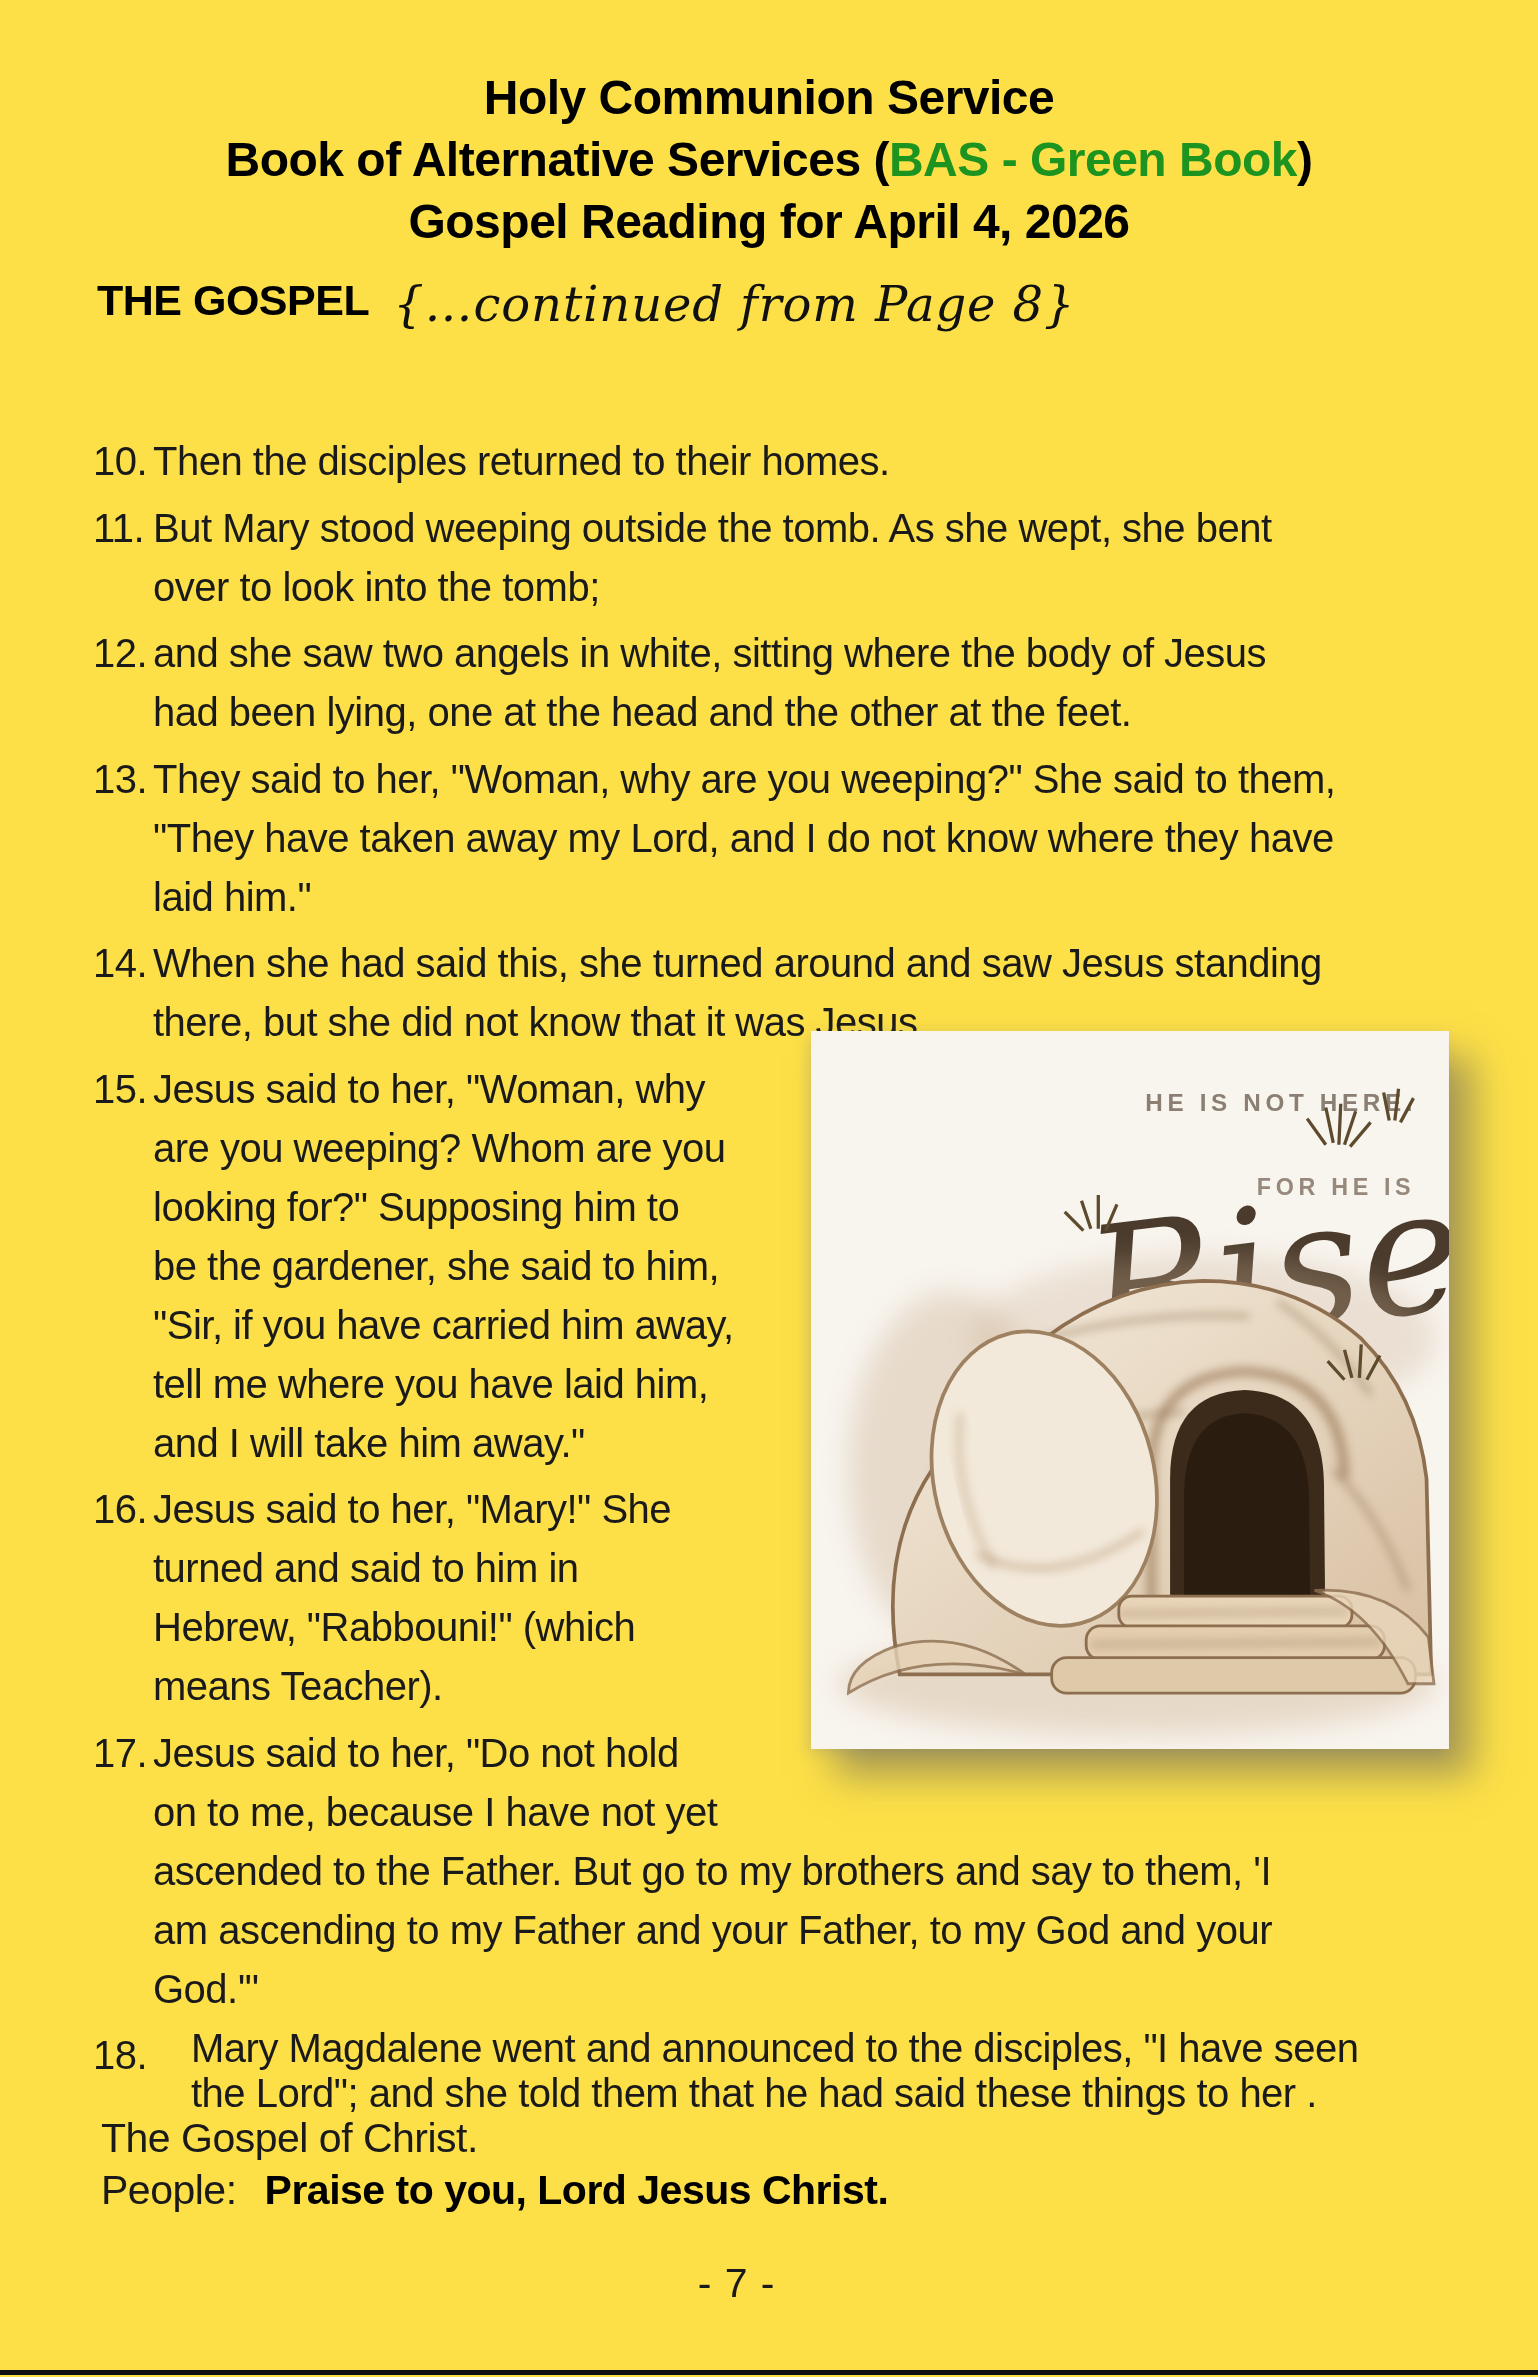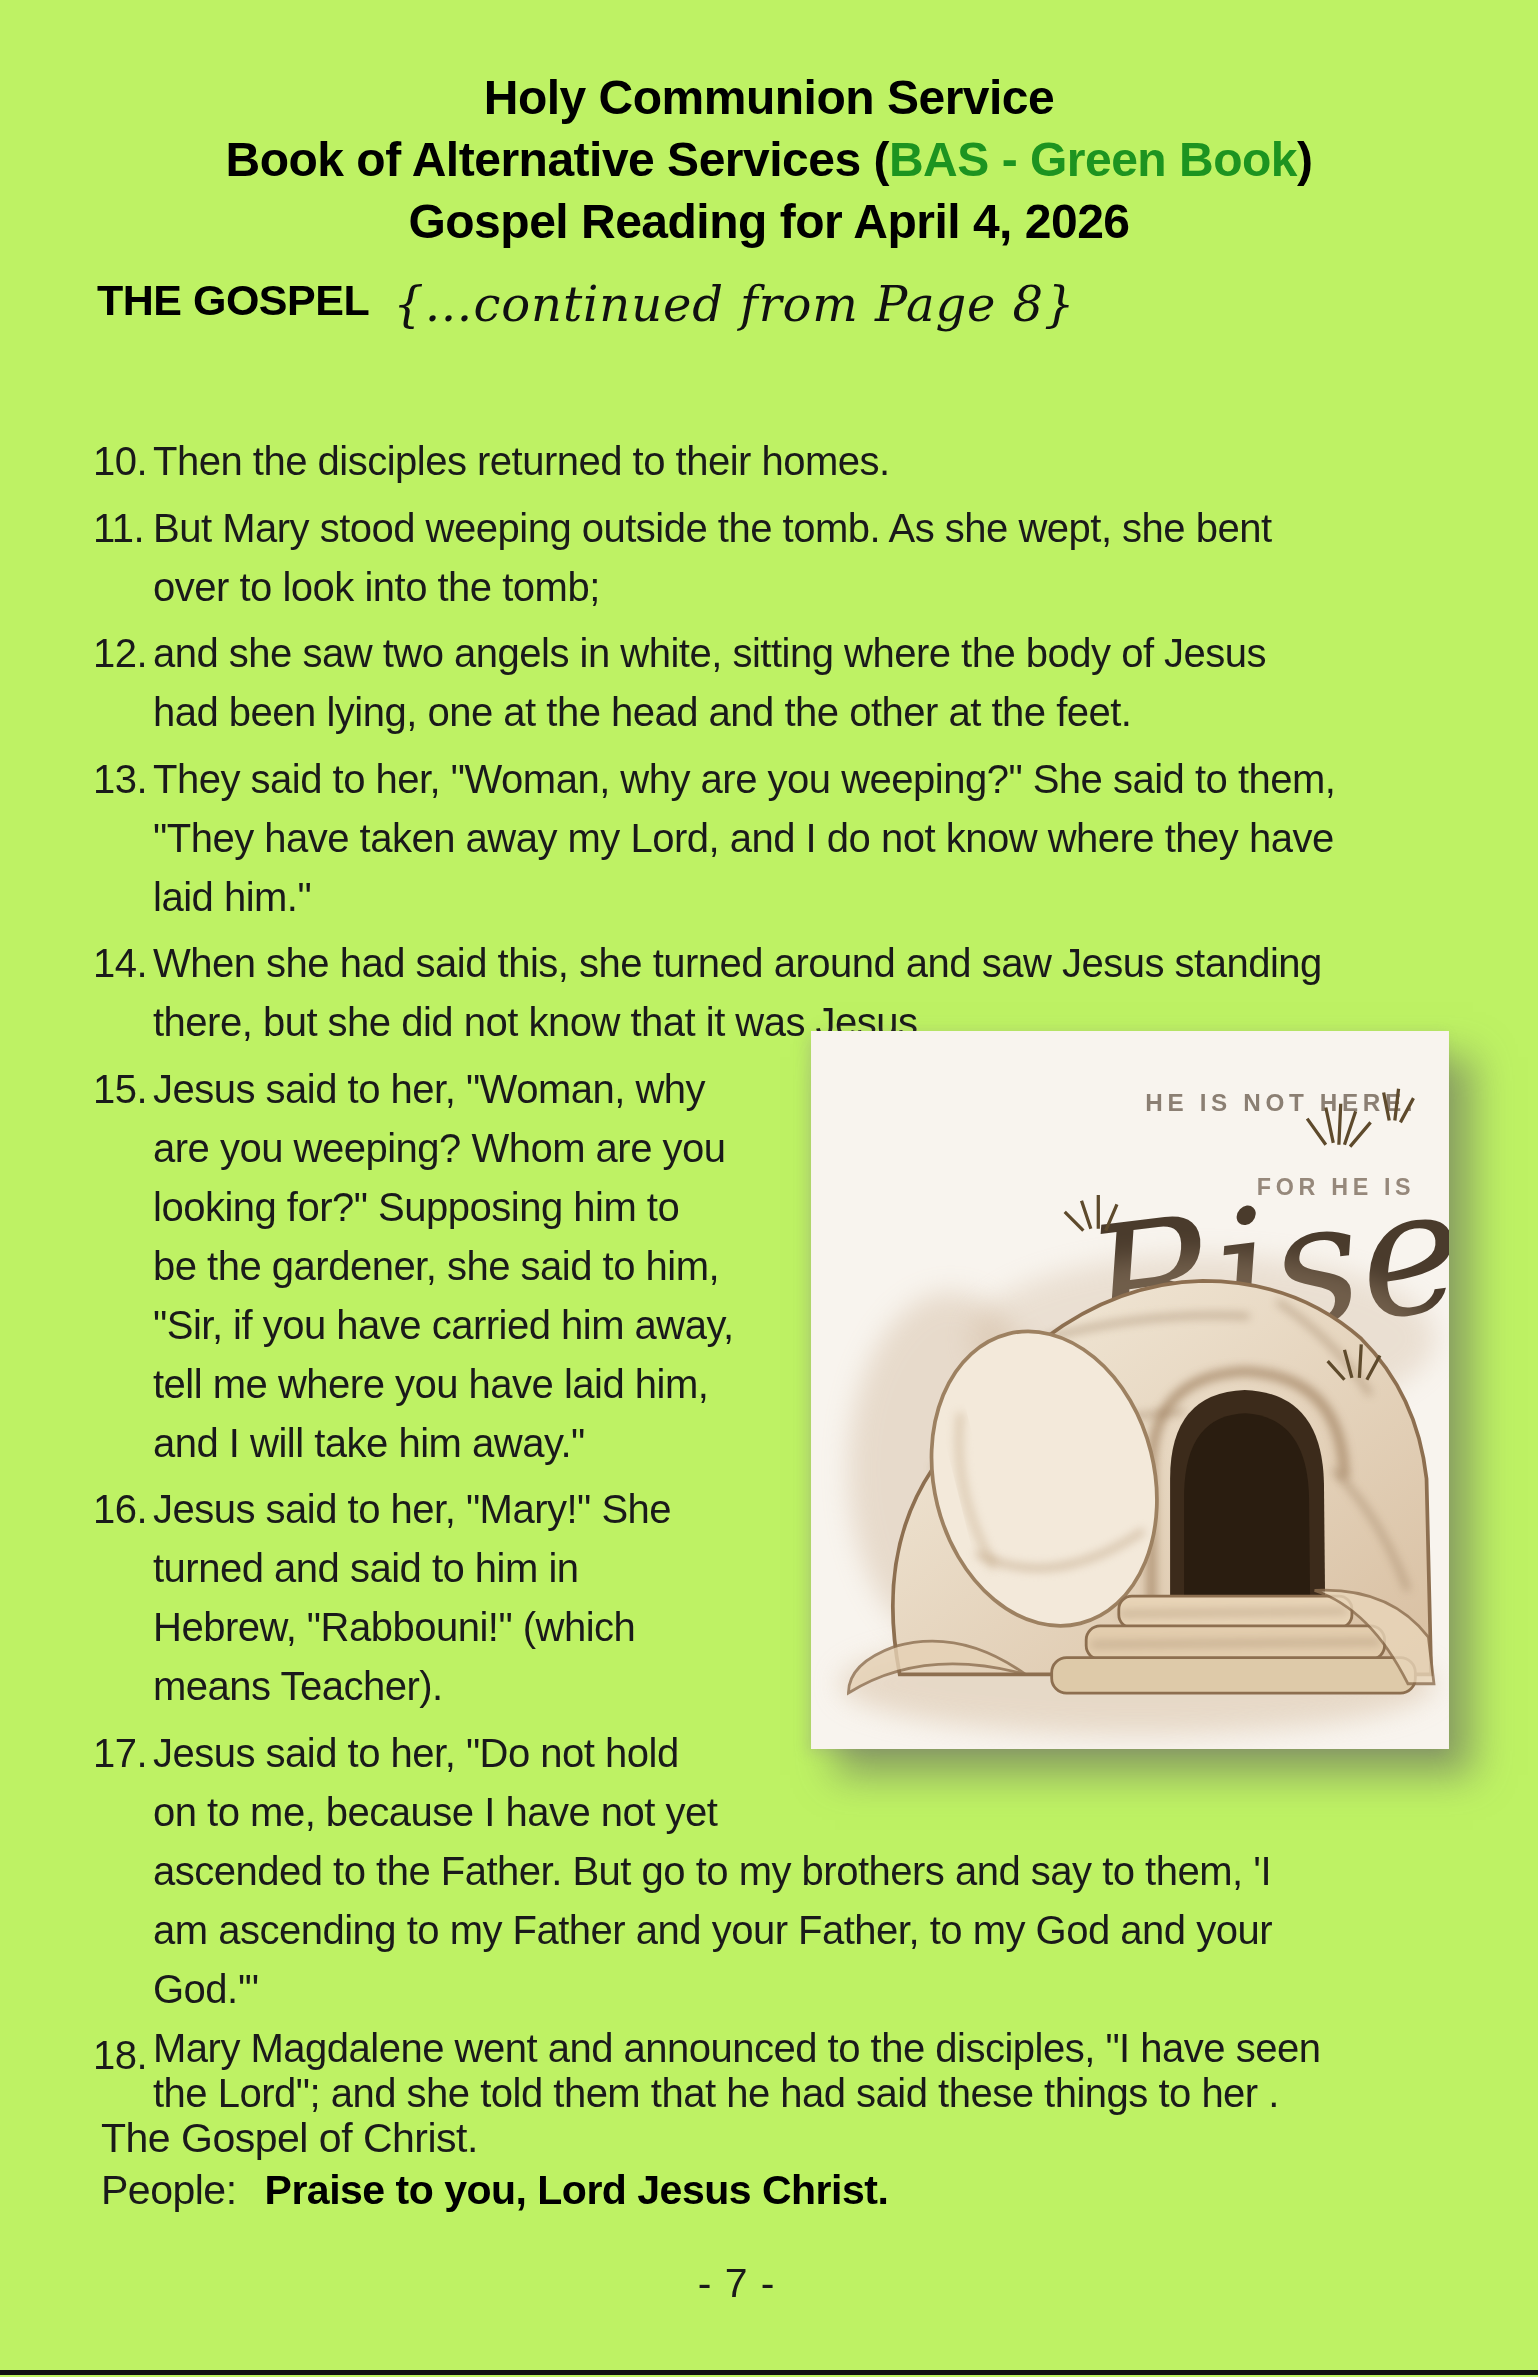--- a/index.html
+++ b/index.html
@@ -1,21 +1,21 @@
 <!DOCTYPE html>
 <html style="font-size:15px"><head>
 <meta charset="utf-8">
 <style>
   * { margin:0; padding:0; box-sizing:border-box; }
   html,body { background:#ffffff; }
   body {
     width:1538px; height:2377px; position:relative; overflow:hidden;
     font-family:"Liberation Sans", sans-serif; color:#1a1a1a;
   }
-  .page { position:absolute; inset:0; background:#bef264; }
+  .page { position:absolute; inset:0; background:#fde047; }
 
   
   .header { position:absolute; top:67px; left:0; width:100%; text-align:center; }
   .header .h-line { font-weight:bold; font-size:48px; line-height:62px; color:#000; letter-spacing:-0.5px; }
   .green { color:#1d9420; }
 
   
   .gospel-row { position:absolute; top:276px; left:97px; display:flex; align-items:flex-start; }
   .gospel-label { font-weight:bold; font-size:43px; color:#000; letter-spacing:-0.5px; }
   .script-note {
@@ -23,21 +23,21 @@
     font-size:48px; color:#111; margin-left:24px; letter-spacing:0.9px;
   }
 
   
   .verses { position:absolute; top:432px; left:93px; width:1361px; }
   .verse { display:flex; margin-bottom:7.5px; }
   .vnum { width:60px; flex:0 0 60px; font-size:40px; line-height:59px; letter-spacing:-0.5px; }
   .vlines { flex:1; }
   .vline { font-size:40px; line-height:59px; letter-spacing:-0.5px; white-space:pre; }
   .verse:last-child .vline { line-height:45px; }
-  .verse:last-child { margin-top:3.7px; }
+  .verse:last-child { margin-top:3.7px;gap:38px; }
 
   
   .artwork {
     position:absolute; left:811px; top:1031px; width:638px; height:718px;
     background:#f8f4ee;
     box-shadow: 24px 26px 37px rgba(95,95,95,.55), -3.7px 3.7px 13px rgba(150,145,138,.30),
                 inset 0 0 28px rgba(205,195,180,.45);
   }
   .artwork svg { display:block; width:100%; height:100%; }
 

